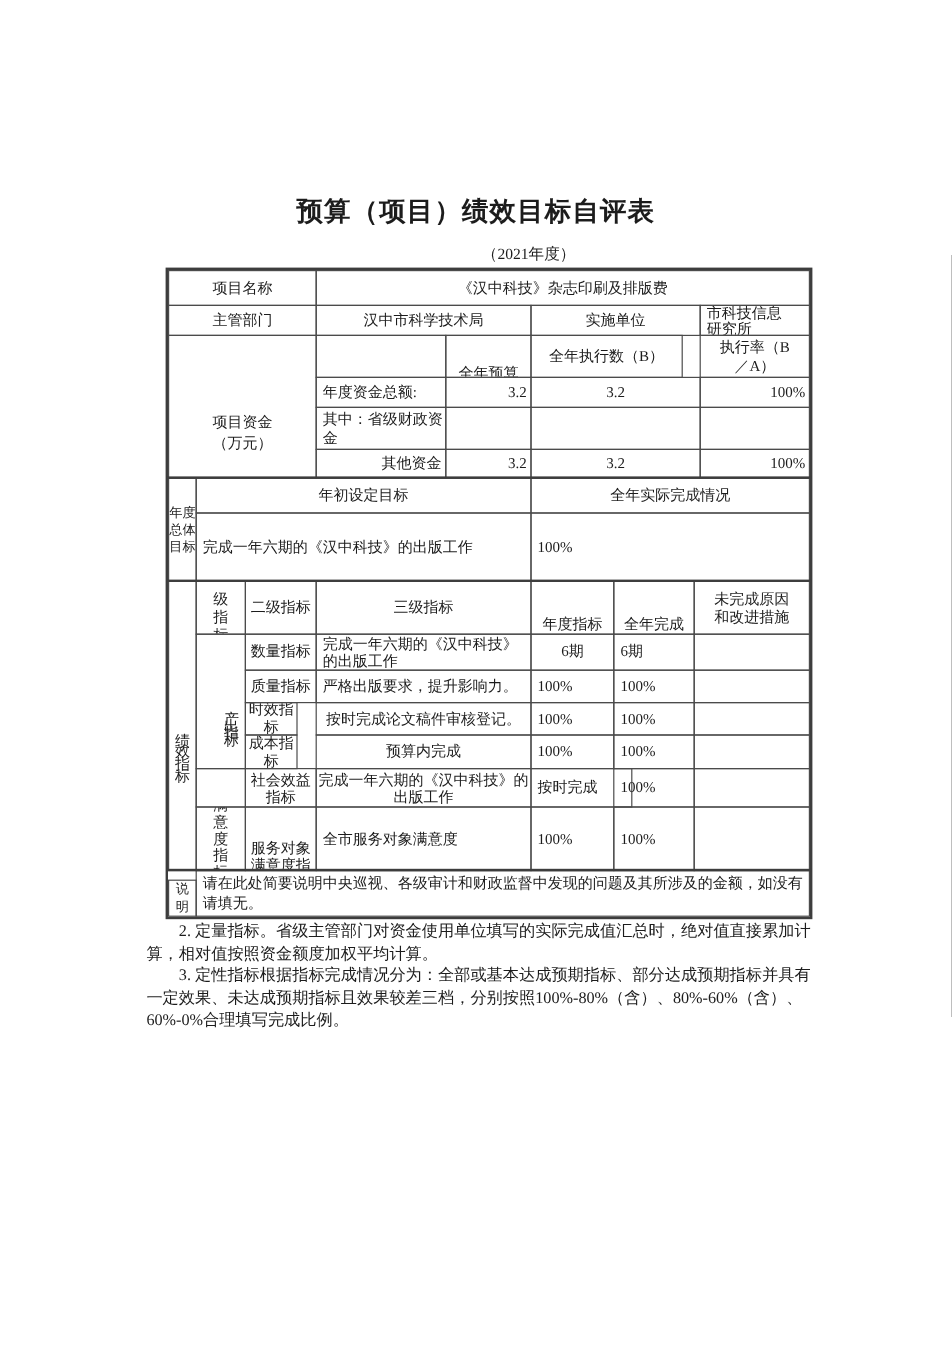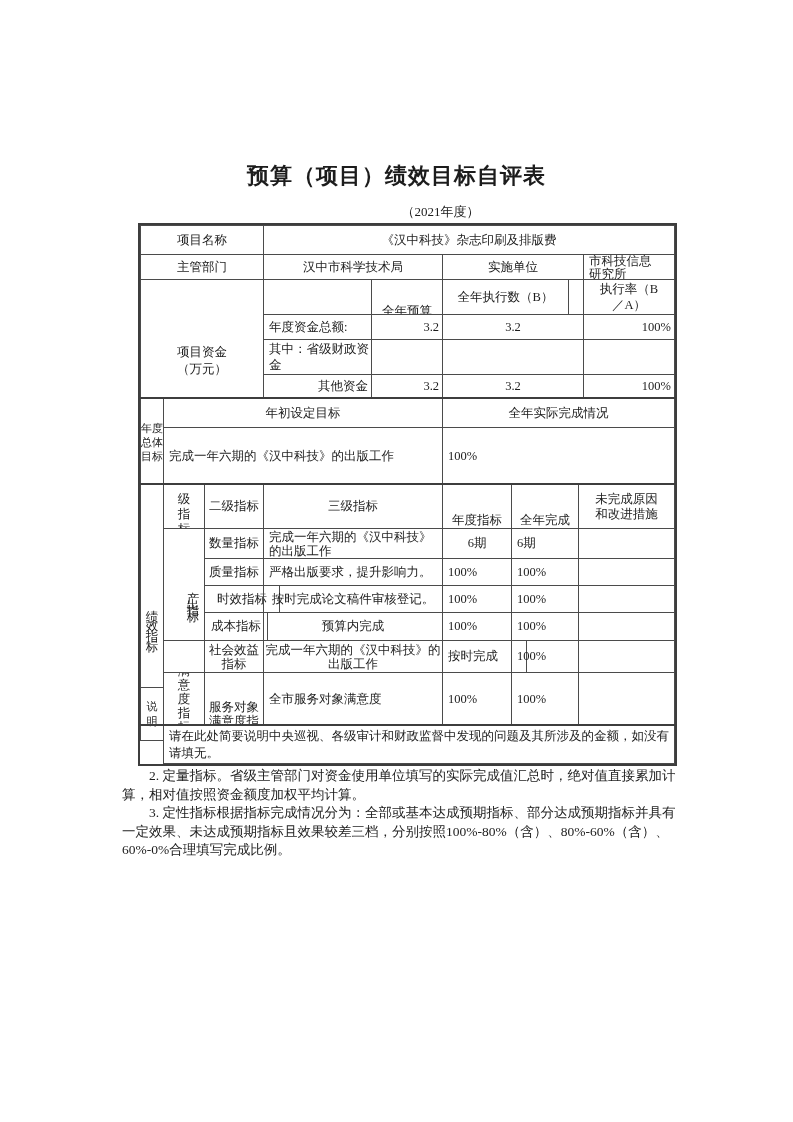--- a/index.html
+++ b/index.html
@@ -117,47 +117,47 @@
   <div class="c" style="left:442px;top:528px;width:70px;height:31px">6期</div>
   <div class="c al" style="left:511px;top:528px;width:68px;height:31px">6期</div>
   <div class="c" style="left:578px;top:528px;width:97px;height:31px"></div>
 
   <div class="c" style="left:204px;top:558px;width:60px;height:28px">质量指标</div>
   <div class="c al ba tight" style="left:263px;top:558px;width:180px;height:28px">严格出版要求，提升影响力。</div>
   <div class="c al" style="left:442px;top:558px;width:70px;height:28px">100%</div>
   <div class="c al" style="left:511px;top:558px;width:68px;height:28px">100%</div>
   <div class="c" style="left:578px;top:558px;width:97px;height:28px"></div>
 
-  <div class="c" style="left:204px;top:585px;width:76px;height:28px">时效指标</div>
+  <div class="c" style="left:204px;top:585px;width:44px;height:28px">时效指标</div>
   <div class="c ba tight" style="left:263px;top:585px;width:180px;height:28px">按时完成论文稿件审核登记。</div>
   <div class="c al" style="left:442px;top:585px;width:70px;height:28px">100%</div>
   <div class="c al" style="left:511px;top:585px;width:68px;height:28px">100%</div>
   <div class="c" style="left:578px;top:585px;width:97px;height:28px"></div>
 
-  <div class="c" style="left:204px;top:612px;width:64px;height:29px">成本指标</div>
+  <div class="c" style="left:204px;top:612px;width:44px;height:29px">成本指标</div>
   <div class="c" style="left:263px;top:612px;width:180px;height:29px">预算内完成</div>
   <div class="c al" style="left:442px;top:612px;width:70px;height:29px">100%</div>
   <div class="c al" style="left:511px;top:612px;width:68px;height:29px">100%</div>
   <div class="c" style="left:578px;top:612px;width:97px;height:29px"></div>
 
   <div class="c ba tight" style="left:204px;top:640px;width:60px;height:33px">社会效益指标</div>
   <div class="c ba tight" style="left:263px;top:640px;width:180px;height:33px">完成一年六期的《汉中科技》的出版工作</div>
   <div class="c al" style="left:442px;top:640px;width:85px;height:33px">按时完成</div>
   <div class="c al" style="left:511px;top:640px;width:68px;height:33px">100%</div>
   <div class="c" style="left:578px;top:640px;width:97px;height:33px"></div>
 
   <div class="c tight" style="left:204px;top:672px;width:60px;height:54px">
       <span class="fw sw4">服务对象满意度指标</span>
     </div>
   <div class="c al" style="left:263px;top:672px;width:180px;height:54px">全市服务对象满意度</div>
   <div class="c al" style="left:442px;top:672px;width:70px;height:54px">100%</div>
   <div class="c al" style="left:511px;top:672px;width:68px;height:54px">100%</div>
   <div class="c" style="left:578px;top:672px;width:97px;height:54px"></div>
 
-  <div class="c small" style="left:140px;top:687px;width:24px;height:54px;padding:11px">说明</div>
+  <div class="c small" style="left:140px;top:733px;width:24px;height:31px;padding:11px">说明</div>
   <div class="c al ba" style="left:163px;top:725px;width:512px;height:39px;line-height:17px">请在此处简要说明中央巡视、各级审计和财政监督中发现的问题及其所涉及的金额，如没有请填无。</div>
 
   <div class="hline" style="top:397px"></div>
   <div class="hline" style="top:483px"></div>
   <div class="hline" style="top:724px"></div>
 
   <div class="notes">
     <p class="ind">2. 定量指标。省级主管部门对资金使用单位填写的实际完成值汇总时，绝对值直接累加计算，相对值按照资金额度加权平均计算。</p>
     <p class="ind">3. 定性指标根据指标完成情况分为：全部或基本达成预期指标、部分达成预期指标并具有一定效果、未达成预期指标且效果较差三档，分别按照100%-80%（含）、80%-60%（含）、60%-0%合理填写完成比例。</p>
   </div>

